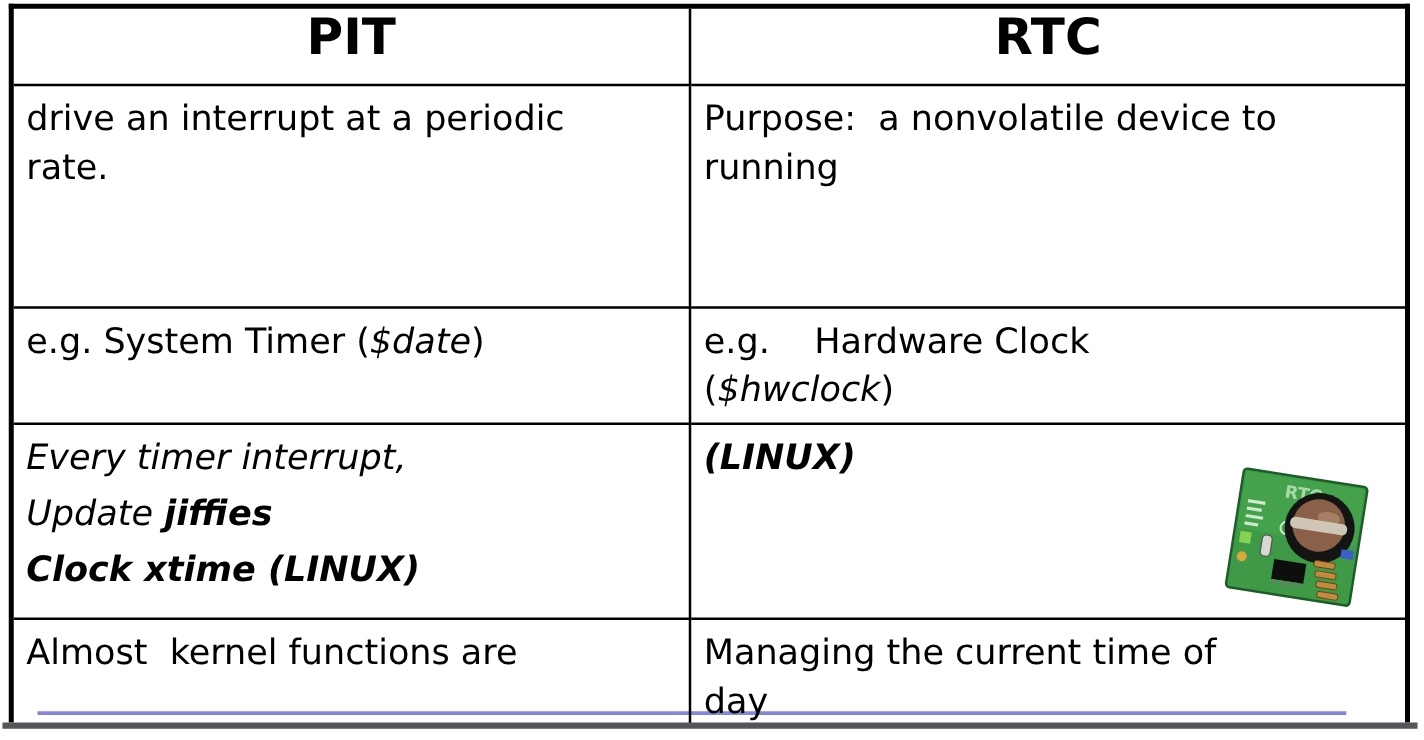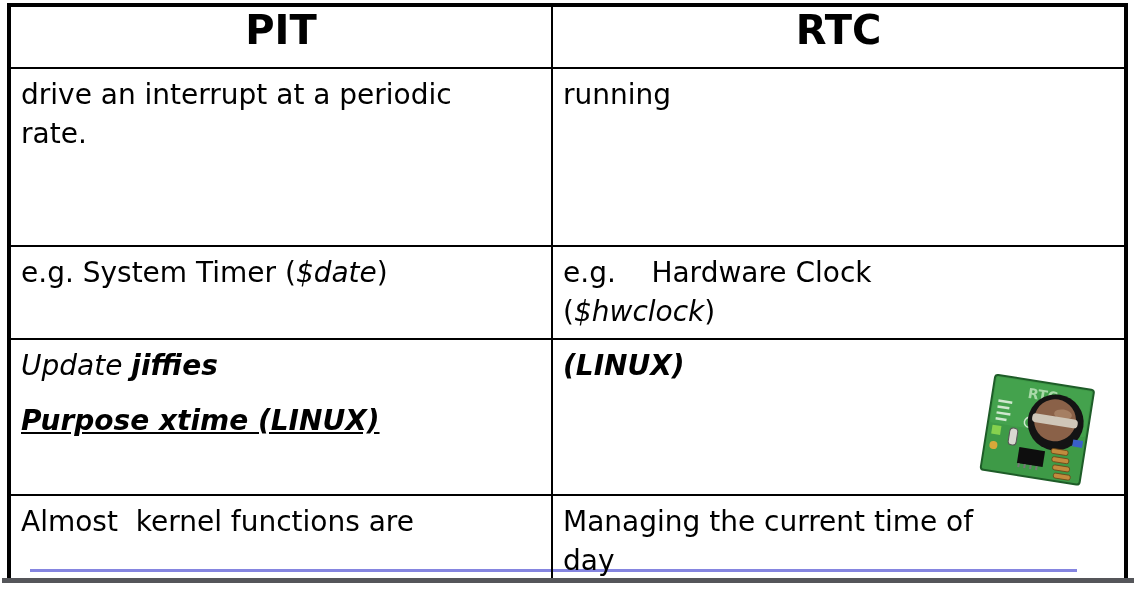--- a/index.html
+++ b/index.html
@@ -61,21 +61,21 @@
     display: flex; align-items: center; justify-content: center;
     font-weight: bold;
     font-size: 40px;
     padding: 2px 0 16px 0;
   }
 
   .line { white-space: pre-wrap; }
   .seg-n  { font-style: normal;  font-weight: normal; }
   .seg-i  { font-style: italic;  font-weight: normal; text-align: center; }
   .seg-bi { font-style: italic;  font-weight: bold; }
-  .paras .line + .line { margin-top: 16px; text-decoration: underline; }
+  .paras .line + .line { margin-top: 6px; }
 
   .rtc-photo {
     position: absolute;
     right: 16px; top: 32px;
     width: 138px; height: 126px;
   }
 </style>
 </head>
 <body>
 
@@ -91,34 +91,36 @@
       </div>
       <div class="cell header-cell row-border">
         <span>RTC</span>
       </div>
 
       <div class="cell col-left row-border">
           <div class="line"><span class="seg-n">drive an interrupt at a periodic</span></div>
           <div class="line"><span class="seg-n">rate.</span></div>
         </div>
       <div class="cell row-border">
+          <div class="line"><span class="seg-n">Purpose:  a nonvolatile device to</span></div>
           <div class="line"><span class="seg-n">running</span></div>
         </div>
 
       <div class="cell col-left row-border">
           <div class="line"><span class="seg-n">e.g. System Timer (</span><span class="seg-i">$date</span><span class="seg-n">)</span></div>
         </div>
       <div class="cell row-border">
           <div class="line"><span class="seg-n">e.g.    Hardware Clock</span></div>
           <div class="line"><span class="seg-n">(</span><span class="seg-i">$hwclock</span><span class="seg-n">)</span></div>
         </div>
 
       <div class="cell col-left row-border paras">
+          <div class="line"><span class="seg-i">Every timer interrupt,</span></div>
           <div class="line"><span class="seg-i">Update </span><span class="seg-bi">jiffies</span></div>
-          <div class="line"><span class="seg-bi">Purpose xtime (LINUX)</span></div>
+          <div class="line"><span class="seg-bi">Clock xtime (LINUX)</span></div>
         </div>
       <div class="cell row-border">
         <svg class="rtc-photo" viewBox="0 0 138 126">
           <g transform="rotate(9 69 60)">
             <rect x="17" y="10" width="100" height="96" rx="3" fill="var(--pcb-green)" stroke="var(--pcb-green-dark)" stroke-width="2"></rect>
             <rect x="19" y="12" width="96" height="46" rx="2" fill="#4aa852" opacity="0.6"></rect>
             <text x="52" y="28" font-size="14" font-weight="bold" fill="#a9d9a9">RTC</text>
 
             <rect x="24" y="34" width="14" height="2.5" fill="#cfe8cf"></rect>
             <rect x="24" y="40" width="12" height="2.5" fill="#cfe8cf"></rect>

